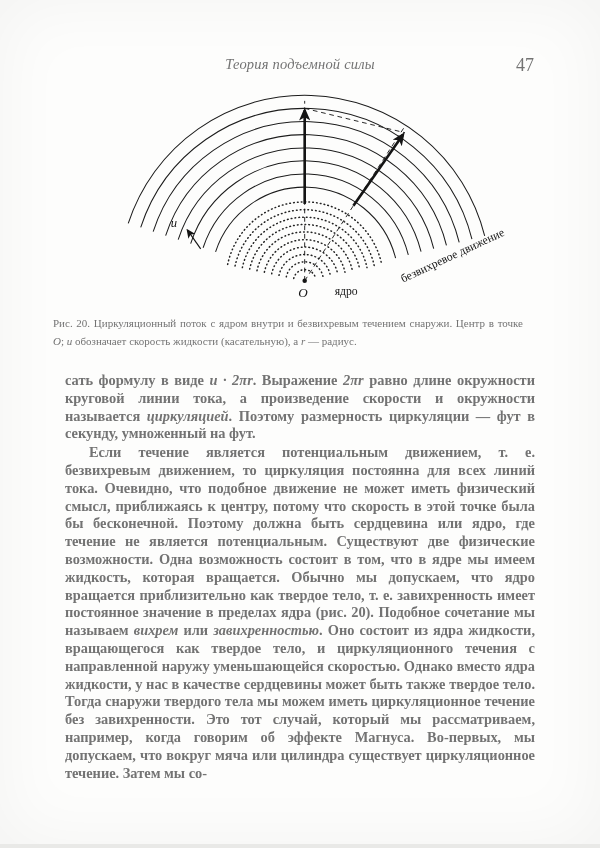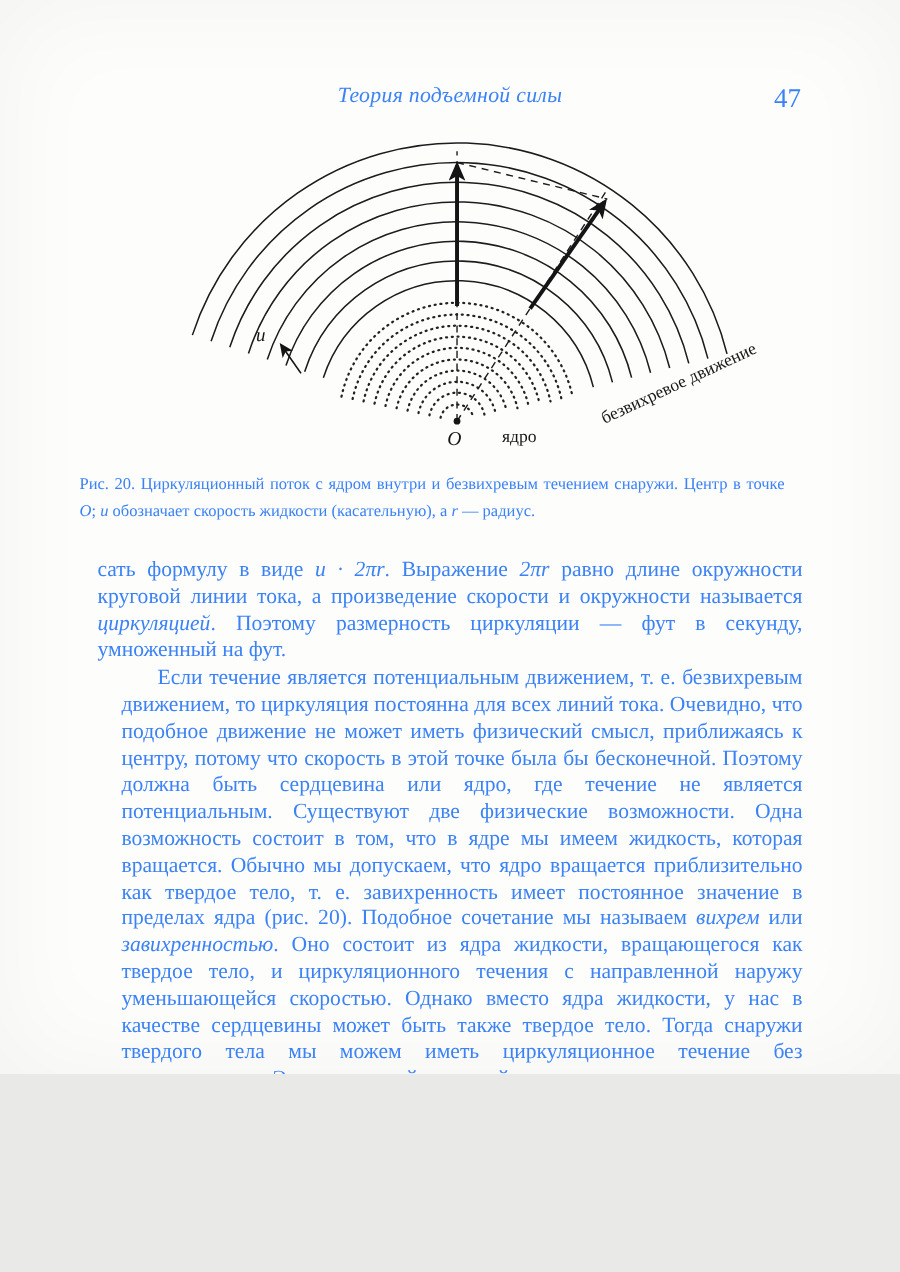--- a/index.html
+++ b/index.html
@@ -1,40 +1,40 @@
 <!DOCTYPE html>
 <html lang="ru"><head>
 <meta charset="utf-8">
 <style>
   html,body{margin:0;padding:0;background:#e9e9e7;}
   .page{
-    position:relative;width:600px;height:716px;margin:0 auto;
-    background:#fdfdfc;color:#3b82f6;
+    position:relative;width:600px;height:844px;margin:0 auto;
+    background:#fdfdfc;color:#737373;
     font-family:"Liberation Serif","DejaVu Serif",serif;
     box-shadow:inset 0 0 70px rgba(0,0,0,0.045);
     overflow:hidden;
   }
   .runhead{
     position:absolute;top:56px;left:65px;width:470px;
     text-align:center;font-style:italic;font-size:14.5px;letter-spacing:.2px;
   }
   .pagenum{position:absolute;top:55px;right:66px;font-size:18px;}
   .fig{position:absolute;top:84px;left:75px;margin:0;width:450px;height:223px;}
   .fig svg{display:block;width:450px;height:223px;}
   .flabel{font-family:"Liberation Serif","DejaVu Serif",serif;fill:#161616;}
   .caption{
     position:absolute;top:314px;left:53px;width:470px;margin:0;
     font-size:11px;line-height:18.4px;text-align:justify;
   }
   .bodytext{
     position:absolute;top:372px;left:65px;width:470px;
-    font-size:14.4px;line-height:17.8px;text-align:justify;
+    font-size:14.4px;line-height:17.8px;text-align:justify;font-weight:bold;
   }
   .bodytext p{margin:0;}
-  .bodytext p + p{text-indent:24px;margin-top:1px;margin-left:16px;}
+  .bodytext p + p{text-indent:24px;margin-top:1px;}
   .it{font-style:italic;}
 </style>
 </head>
 <body>
 
 <div class="page">
 
   <div class="runhead">Теория подъемной силы</div>
   <div class="pagenum">47</div>
 

